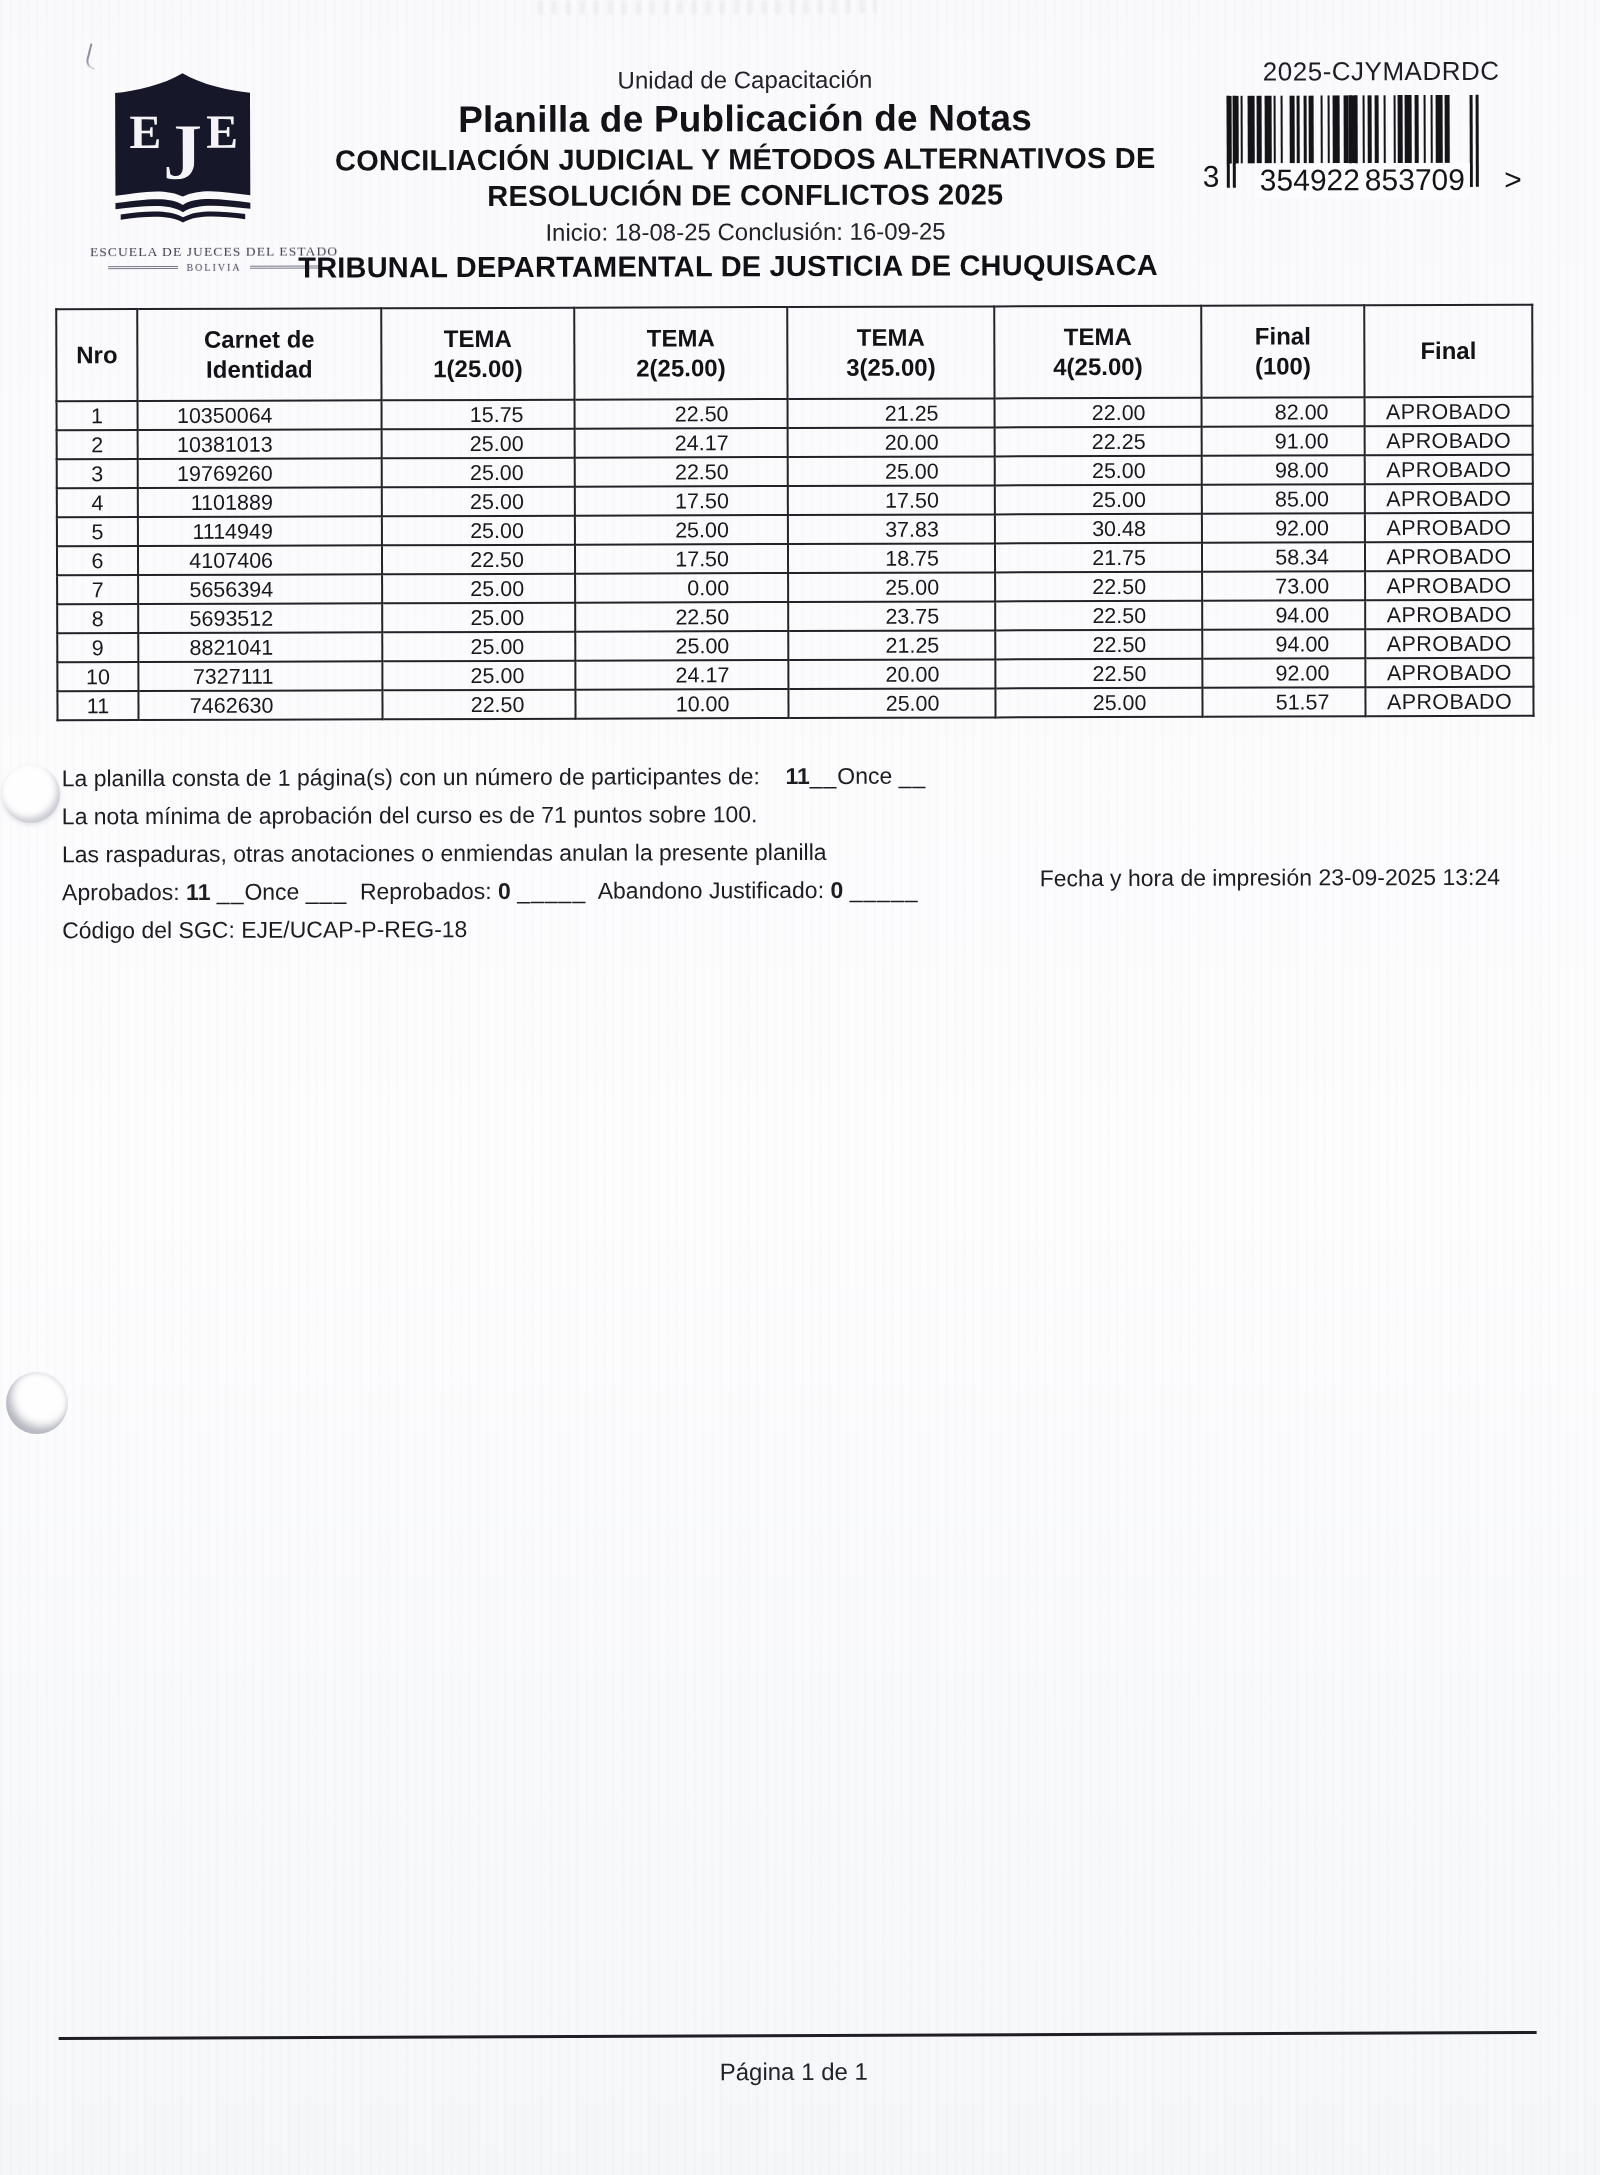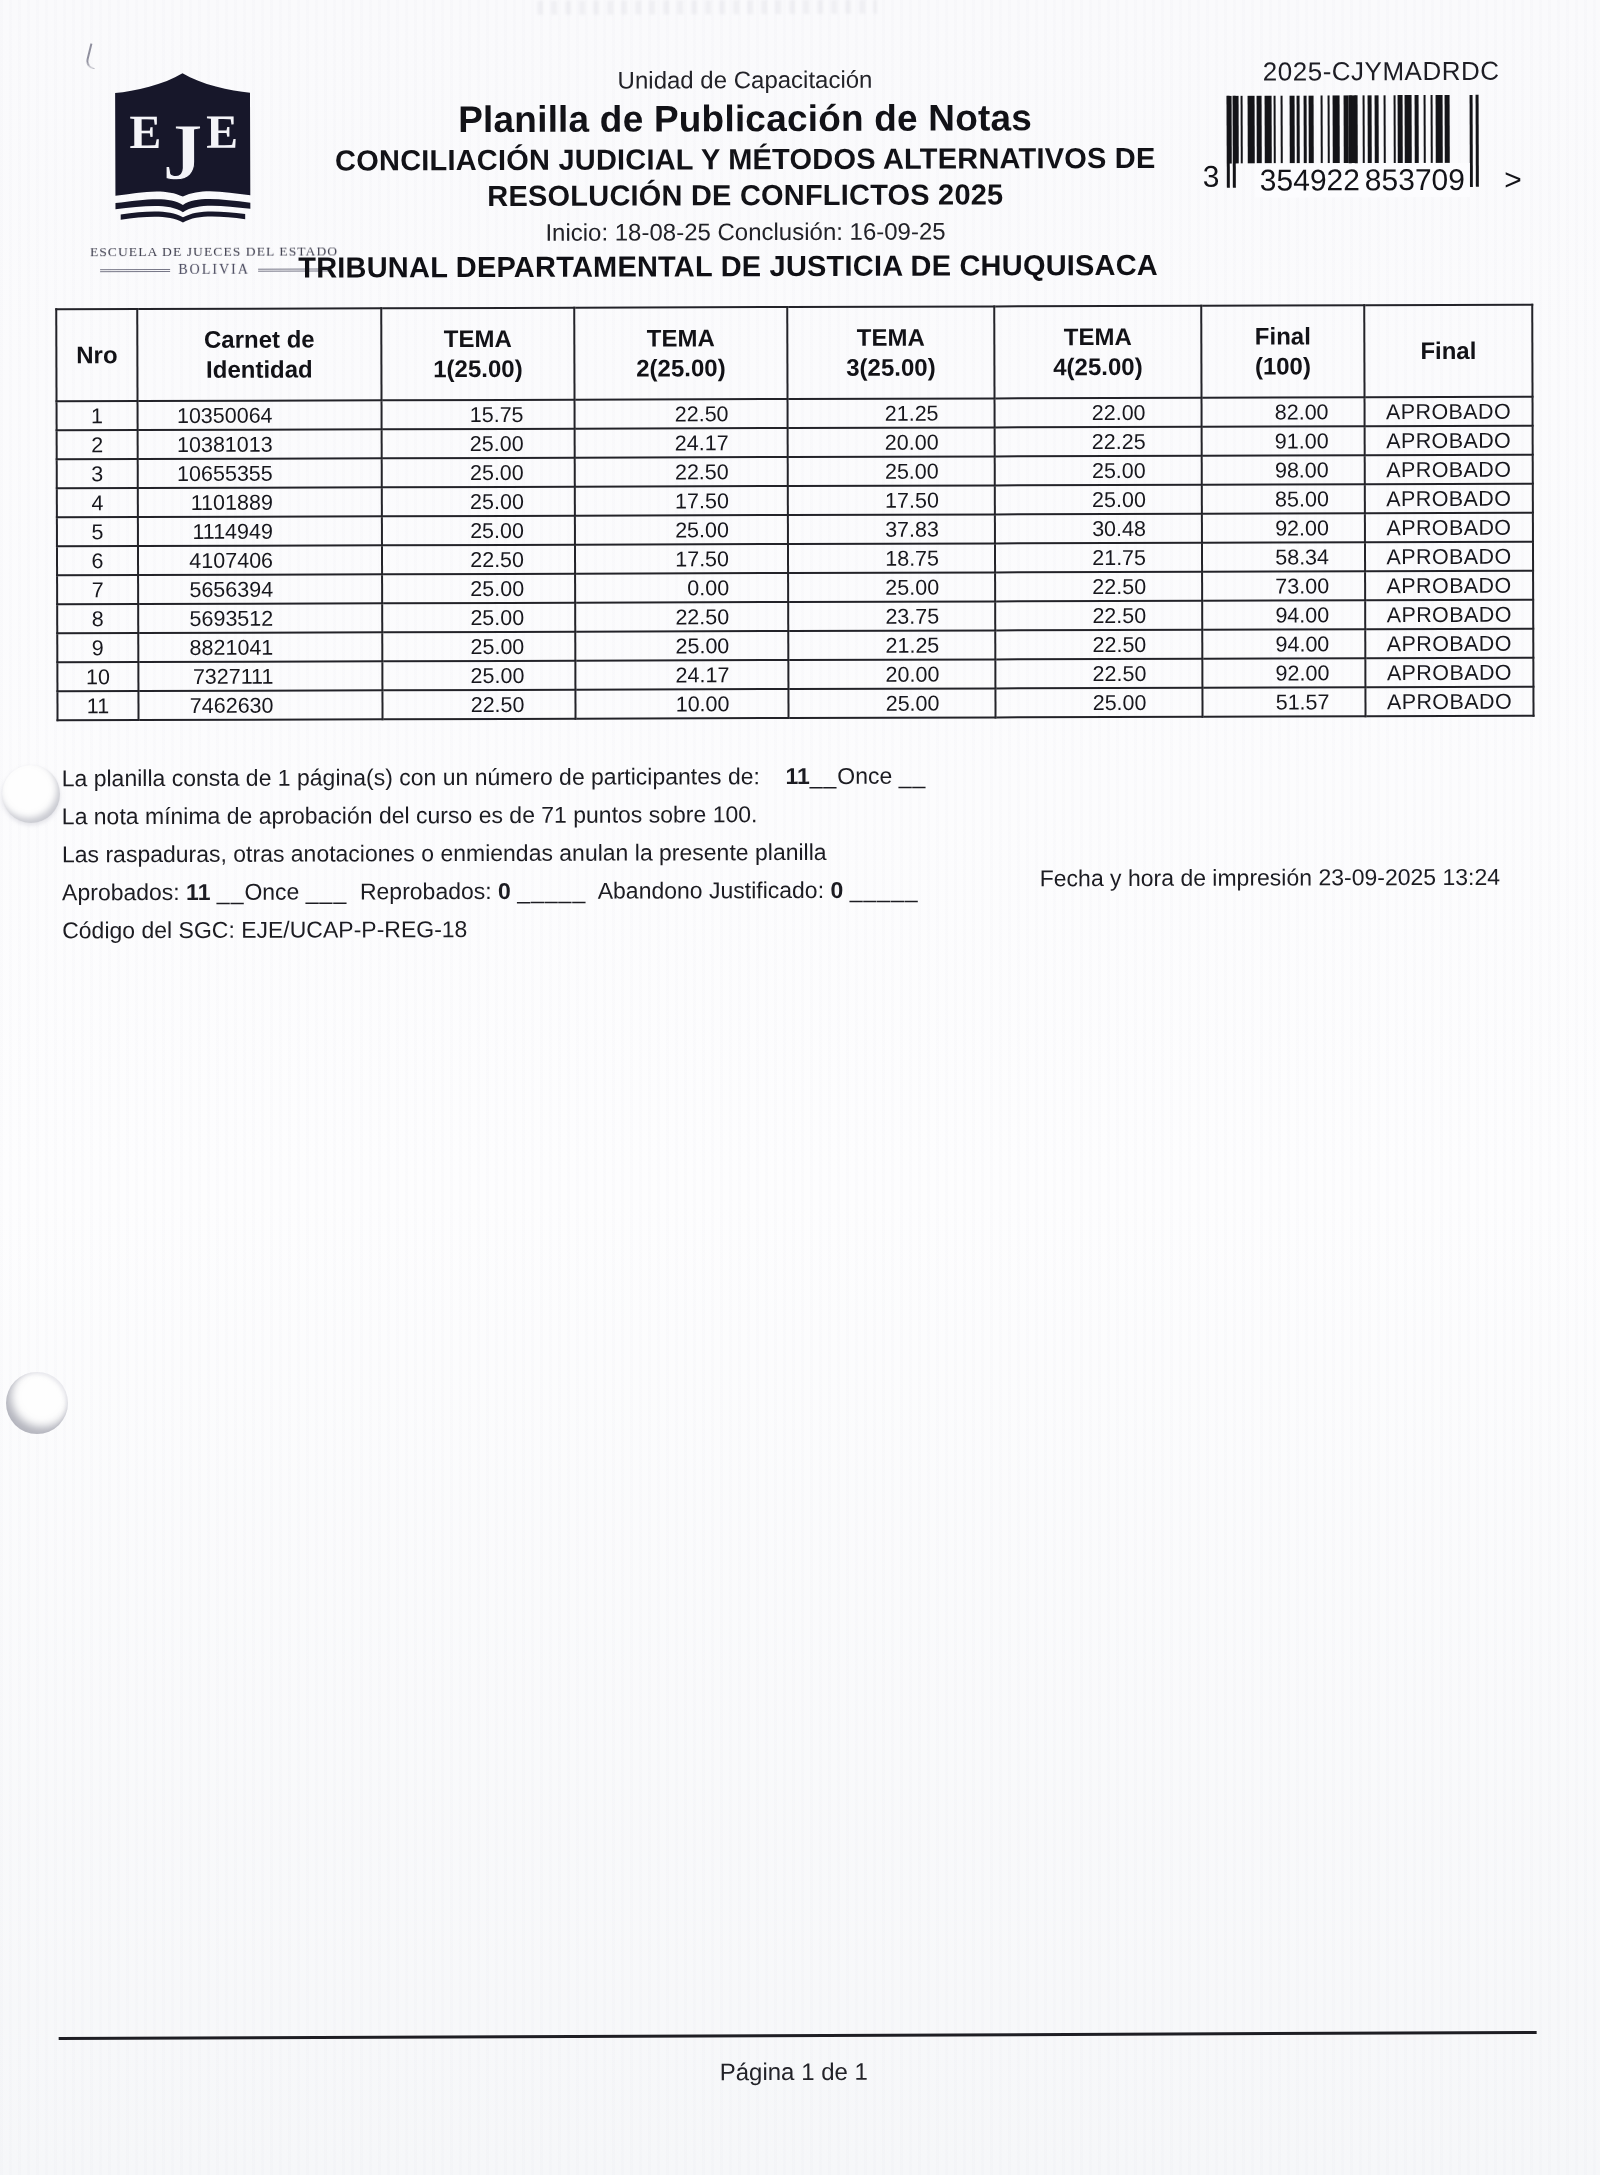--- a/index.html
+++ b/index.html
@@ -22,21 +22,21 @@
   .logo-block { position:absolute; left:88px; top:62px; width:270px; }
   .book-svg { display:block; margin-left:14px; }
   .org-name {
     margin-top:8px; text-align:center; width:292px; margin-left:-18px;
     font-family:"Liberation Serif", serif; font-size:13.5px; letter-spacing:1.1px;
     color:#3c3c4c; filter:blur(.35px); white-space:nowrap;
   }
   .org-country {
     width:292px; margin-left:-18px; margin-top:2px;
     display:flex; align-items:center; gap:8px; justify-content:center;
-    font-family:"Liberation Serif", serif; font-size:14px; letter-spacing:2px;
+    font-family:"Liberation Serif", serif; font-size:10px; letter-spacing:2px;
     color:#45455a; filter:blur(.3px);
   }
   .org-country .rule { height:3px; border-top:1px solid #55556a; border-bottom:1px solid #55556a; width:70px; opacity:.8; }
 
   .title-block { position:absolute; left:265px; top:66px; width:965px; text-align:center; }
   .unit-label { font-size:24px; color:#222228; }
   .doc-title  { font-size:37px; font-weight:bold; margin-top:4px; color:#121217; letter-spacing:.2px; }
   .course-line{ font-size:29px; font-weight:bold; color:#121217; margin-top:3px; letter-spacing:.2px; }
   .dates-line { font-size:24px; margin-top:6px; color:#222228; }
   .tribunal-line {
@@ -265,21 +265,21 @@
             <td class="c1">10381013</td>
             <td class="c2">25.00</td>
             <td class="c3">24.17</td>
             <td class="c4">20.00</td>
             <td class="c5">22.25</td>
             <td class="c6">91.00</td>
             <td class="c7">APROBADO</td>
           </tr>
           <tr>
             <td class="c0">3</td>
-            <td class="c1">10655355</td>
+            <td class="c1">19769260</td>
             <td class="c2">25.00</td>
             <td class="c3">22.50</td>
             <td class="c4">25.00</td>
             <td class="c5">25.00</td>
             <td class="c6">98.00</td>
             <td class="c7">APROBADO</td>
           </tr>
           <tr>
             <td class="c0">4</td>
             <td class="c1">1101889</td>

